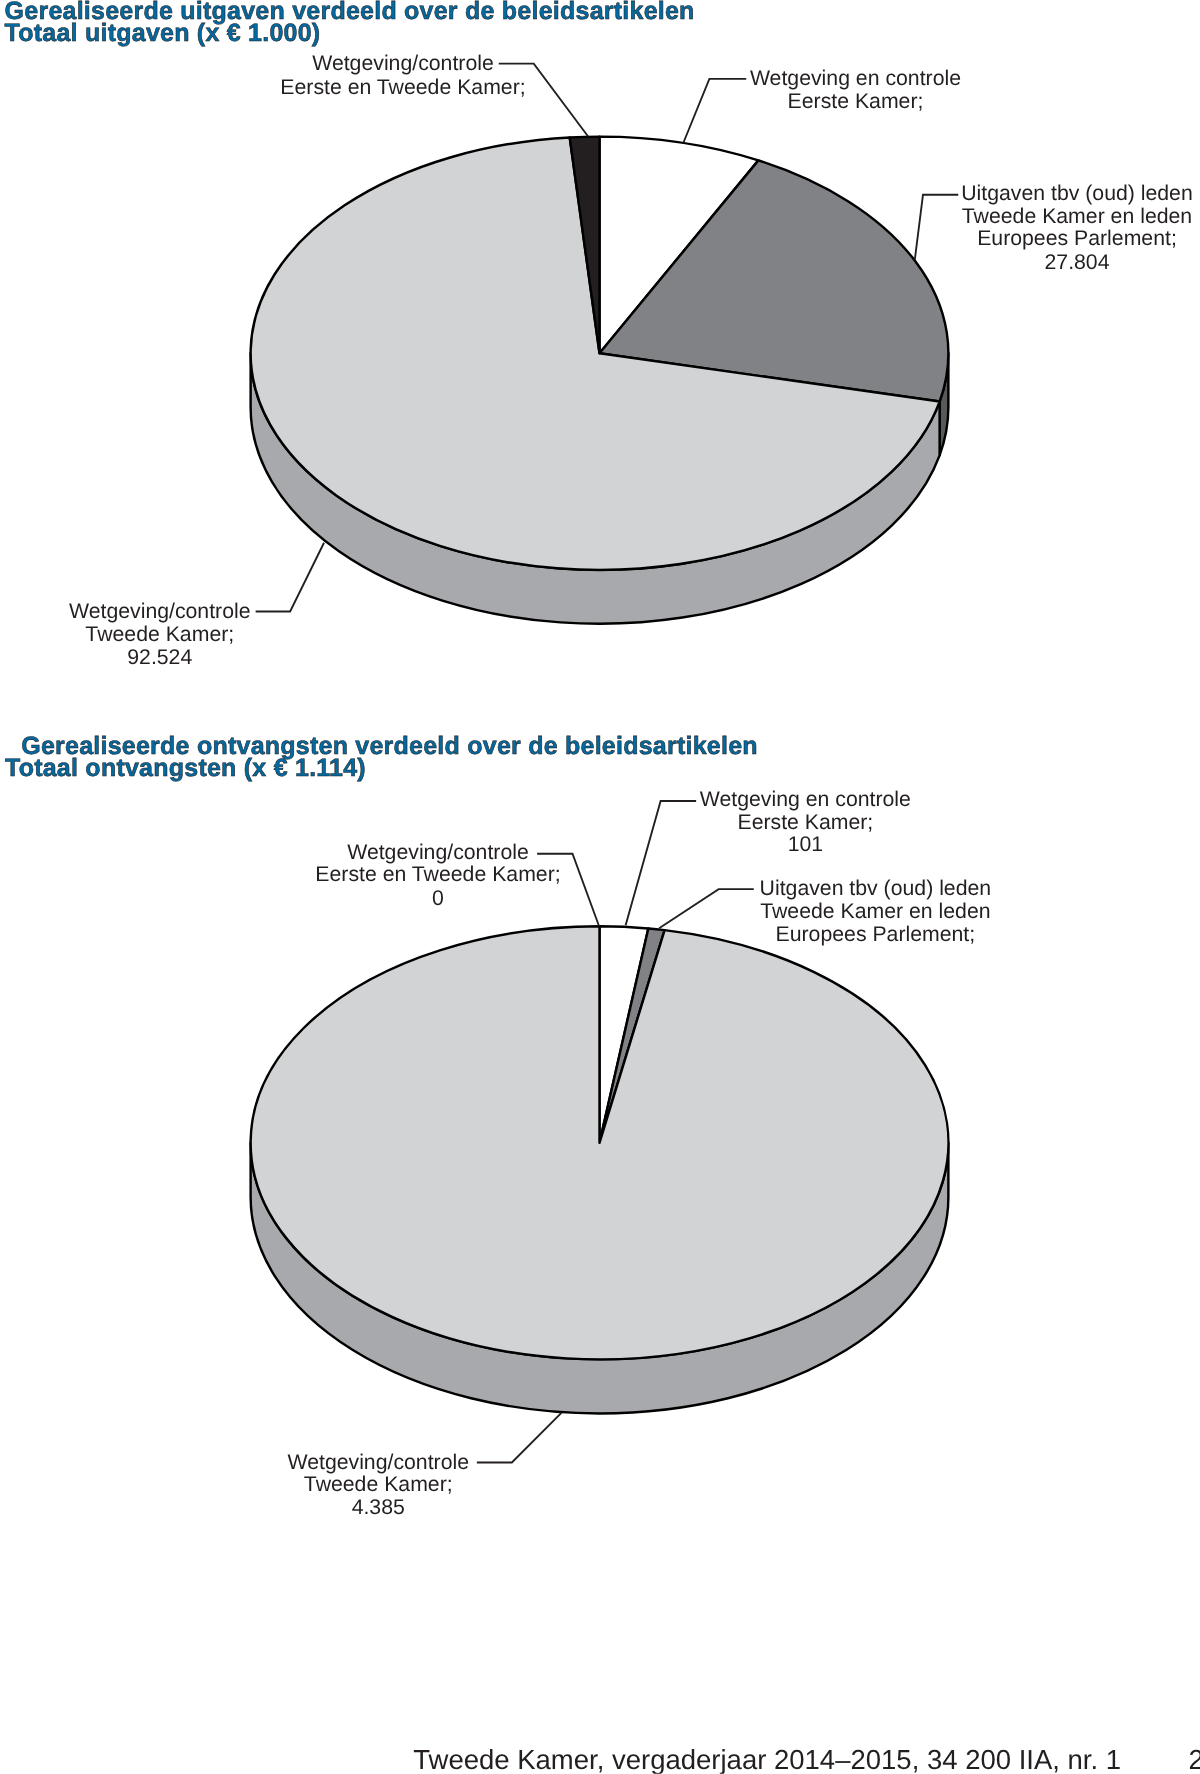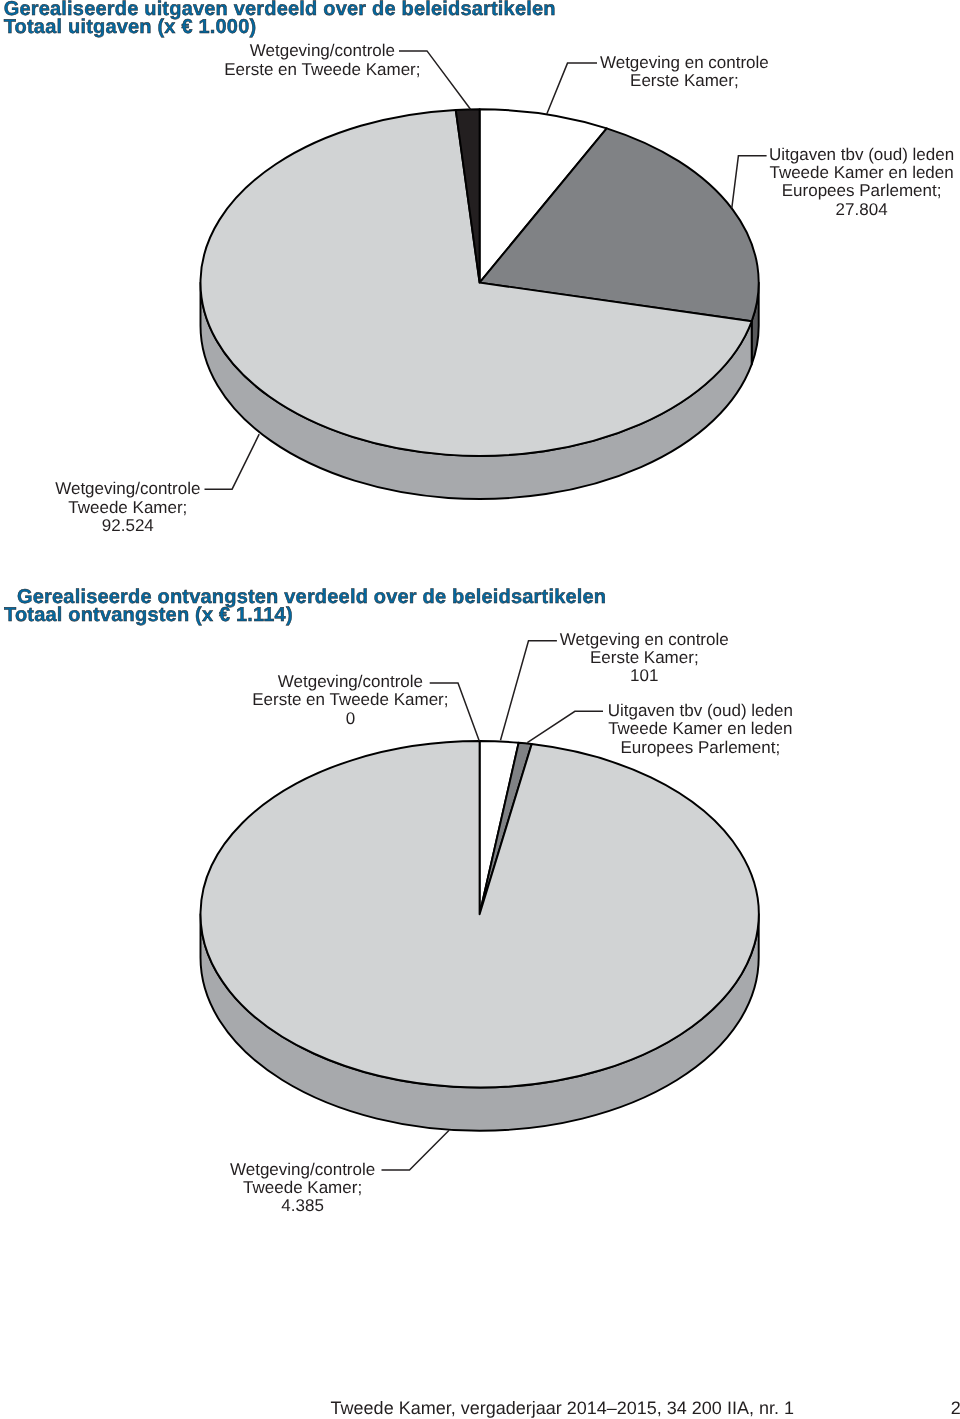--- a/index.html
+++ b/index.html
@@ -4,21 +4,21 @@
 <style>
   html,body{margin:0;padding:0;}
   body{
     width:960px;height:1419px;background:#ffffff;position:relative;overflow:hidden;
     font-family:"Liberation Sans",sans-serif;color:#231f20;
     -webkit-font-smoothing:antialiased;text-rendering:geometricPrecision;
   }
   .abs{position:absolute;}
   .ttl{font-weight:bold;font-size:20px;letter-spacing:0.19px;white-space:nowrap;color:#0369a1;line-height:17.8px;-webkit-text-stroke:0.45px #231f20;}
   .lbl{font-size:17px;line-height:18.35px;white-space:nowrap;color:#231f20;text-align:center;}
-  .foot{font-size:18px;white-space:nowrap;color:#231f20;line-height:18px;}
+  .foot{font-size:22px;white-space:nowrap;color:#231f20;line-height:18px;}
   svg.sheet{position:absolute;left:0;top:0;width:960px;height:1419px;overflow:visible;}
   svg.sheet path{stroke:#000000;stroke-width:1.95;stroke-linejoin:round;}
 </style>
 </head>
 <body>
 
 <div class="abs ttl" style="left:3.7px;top:1.0px;">Gerealiseerde uitgaven verdeeld over de beleidsartikelen</div>
 <div class="abs ttl" style="left:3.7px;top:18.8px;">Totaal uitgaven (x € 1.000)</div>
 
 <div class="abs ttl" style="left:4.0px;top:589.2px;margin-left:13px;">Gerealiseerde ontvangsten verdeeld over de beleidsartikelen</div>

